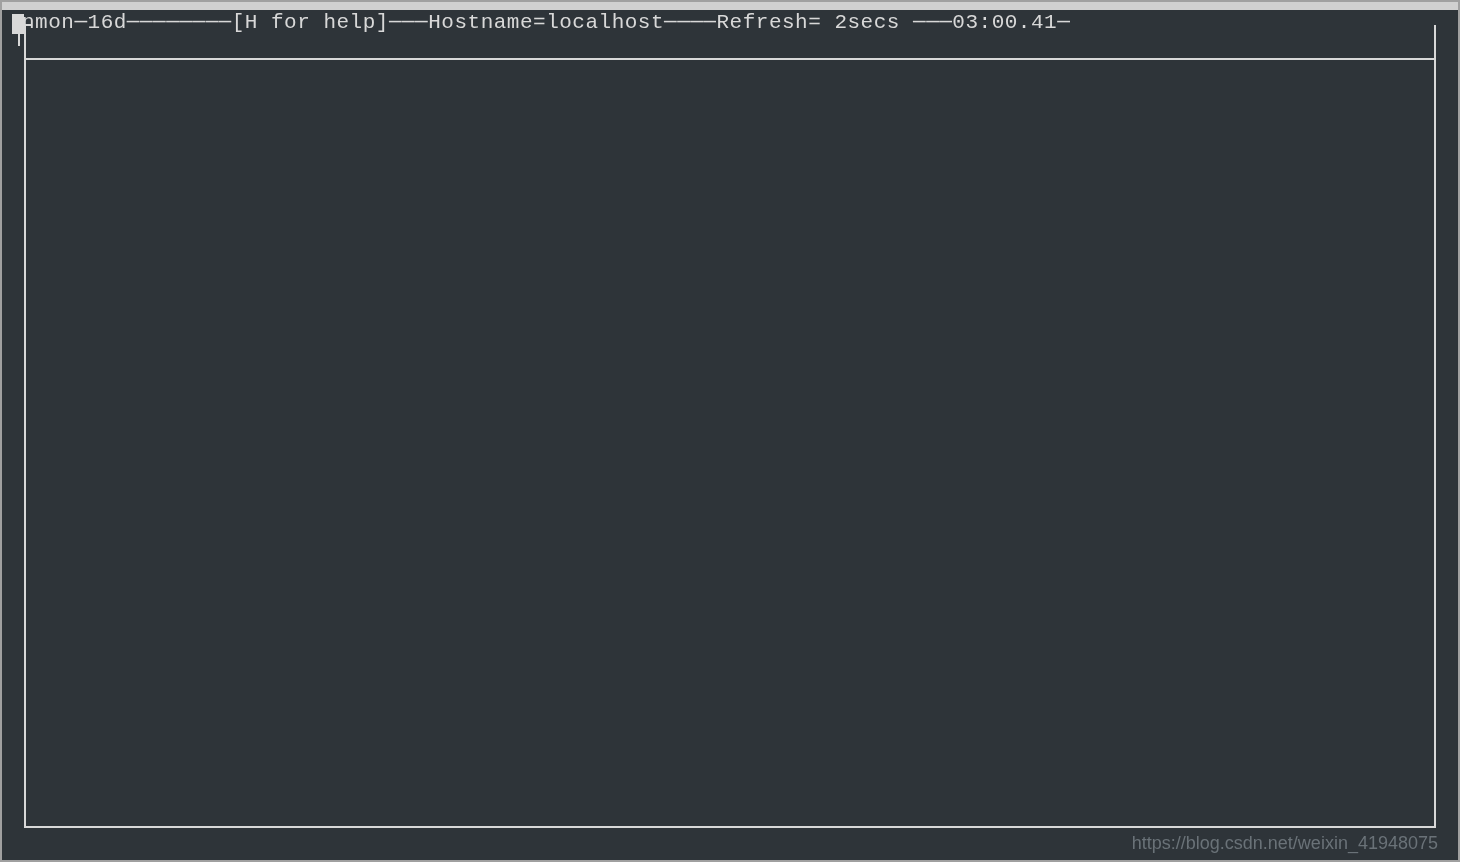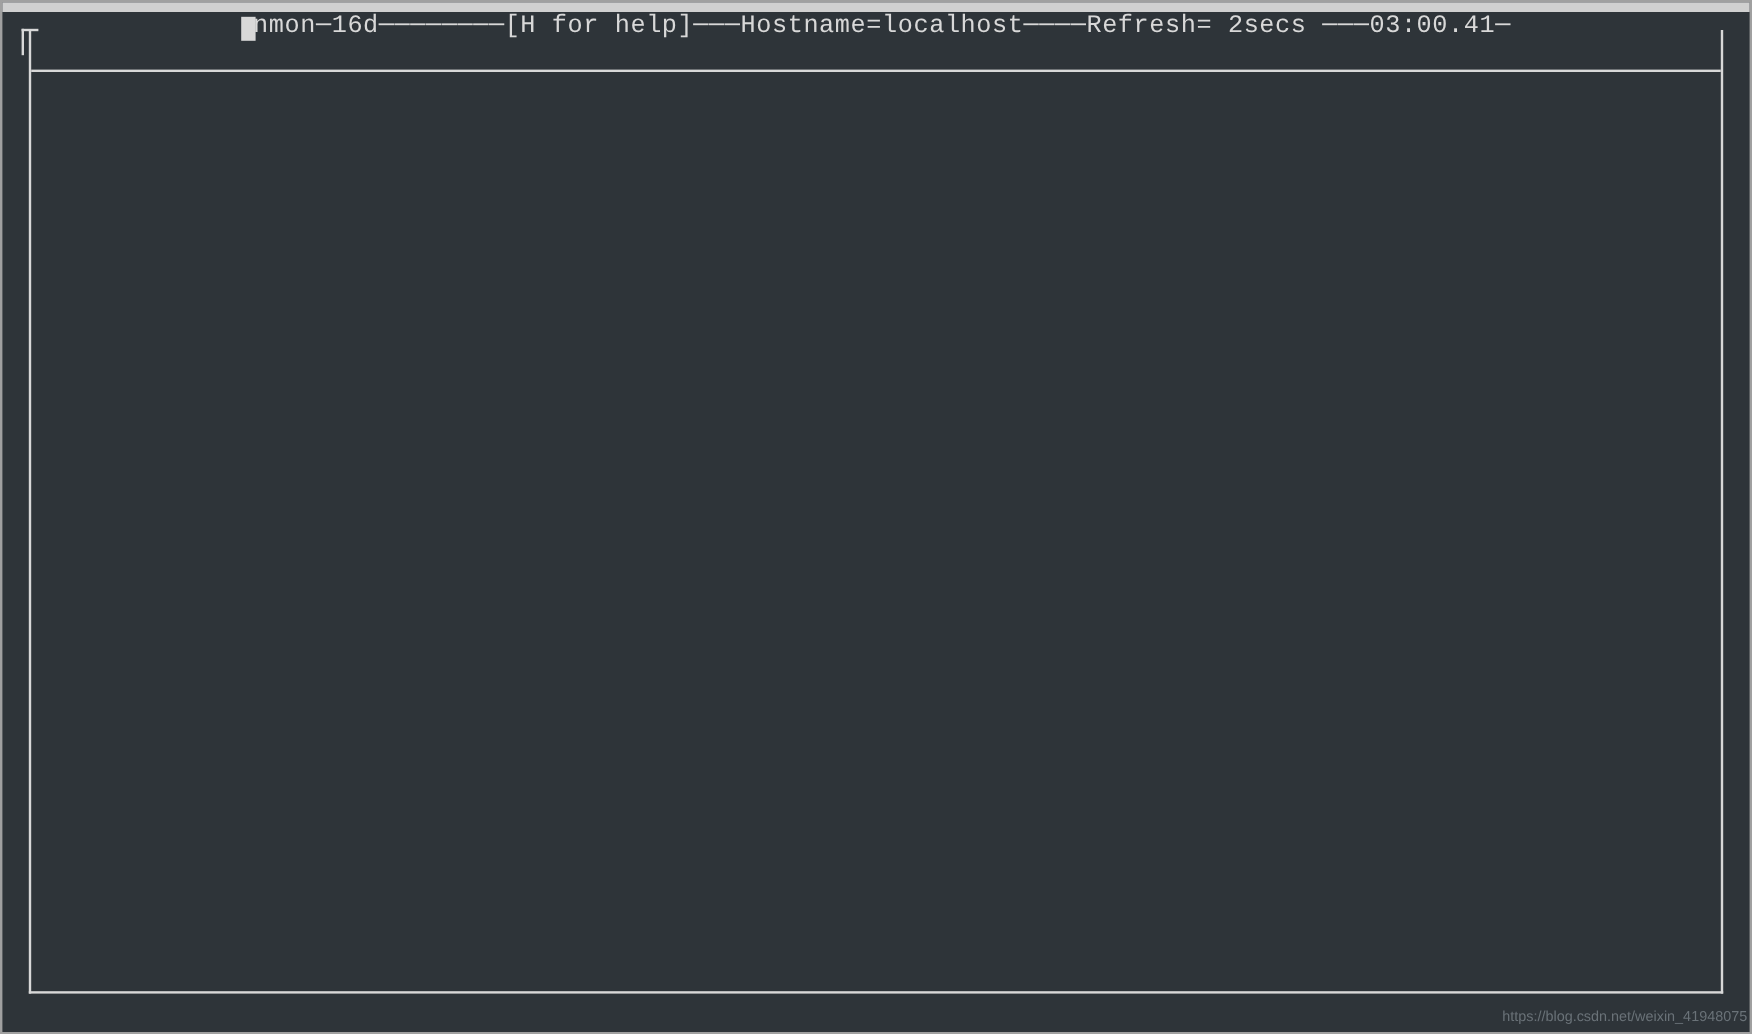--- a/index.html
+++ b/index.html
@@ -32,21 +32,20 @@
     .terminal-content {
       position: absolute;
       top: 10px;
       left: 10px;
       right: 10px;
       bottom: 10px;
       font-size: 21px;
       letter-spacing: 0.5px;
       color: #d8d8d8;
       font-weight: normal;
-      text-align: center;
     }
     .header-line {
       white-space: pre;
       color: #d8d8d8;
       line-height: 22px;
       font-family: 'Courier New', monospace;
     }
     .header-segment {
       display: inline;
     }
@@ -86,22 +85,22 @@
       position: absolute;
       bottom: 22px;
       left: 12px;
       right: 12px;
       height: 2px;
       background: #d8d8d8;
     }
     .watermark {
       position: absolute;
       bottom: 6px;
-      right: 2px;
-      font-size: 12px;
+      right: 20px;
+      font-size: 18px;
       color: #6a7278;
       font-family: Arial, sans-serif;
       letter-spacing: 0;
     }
     .corner-notch {
       position: absolute;
       top: 12px;
       left: 6px;
       width: 14px;
       height: 22px;

